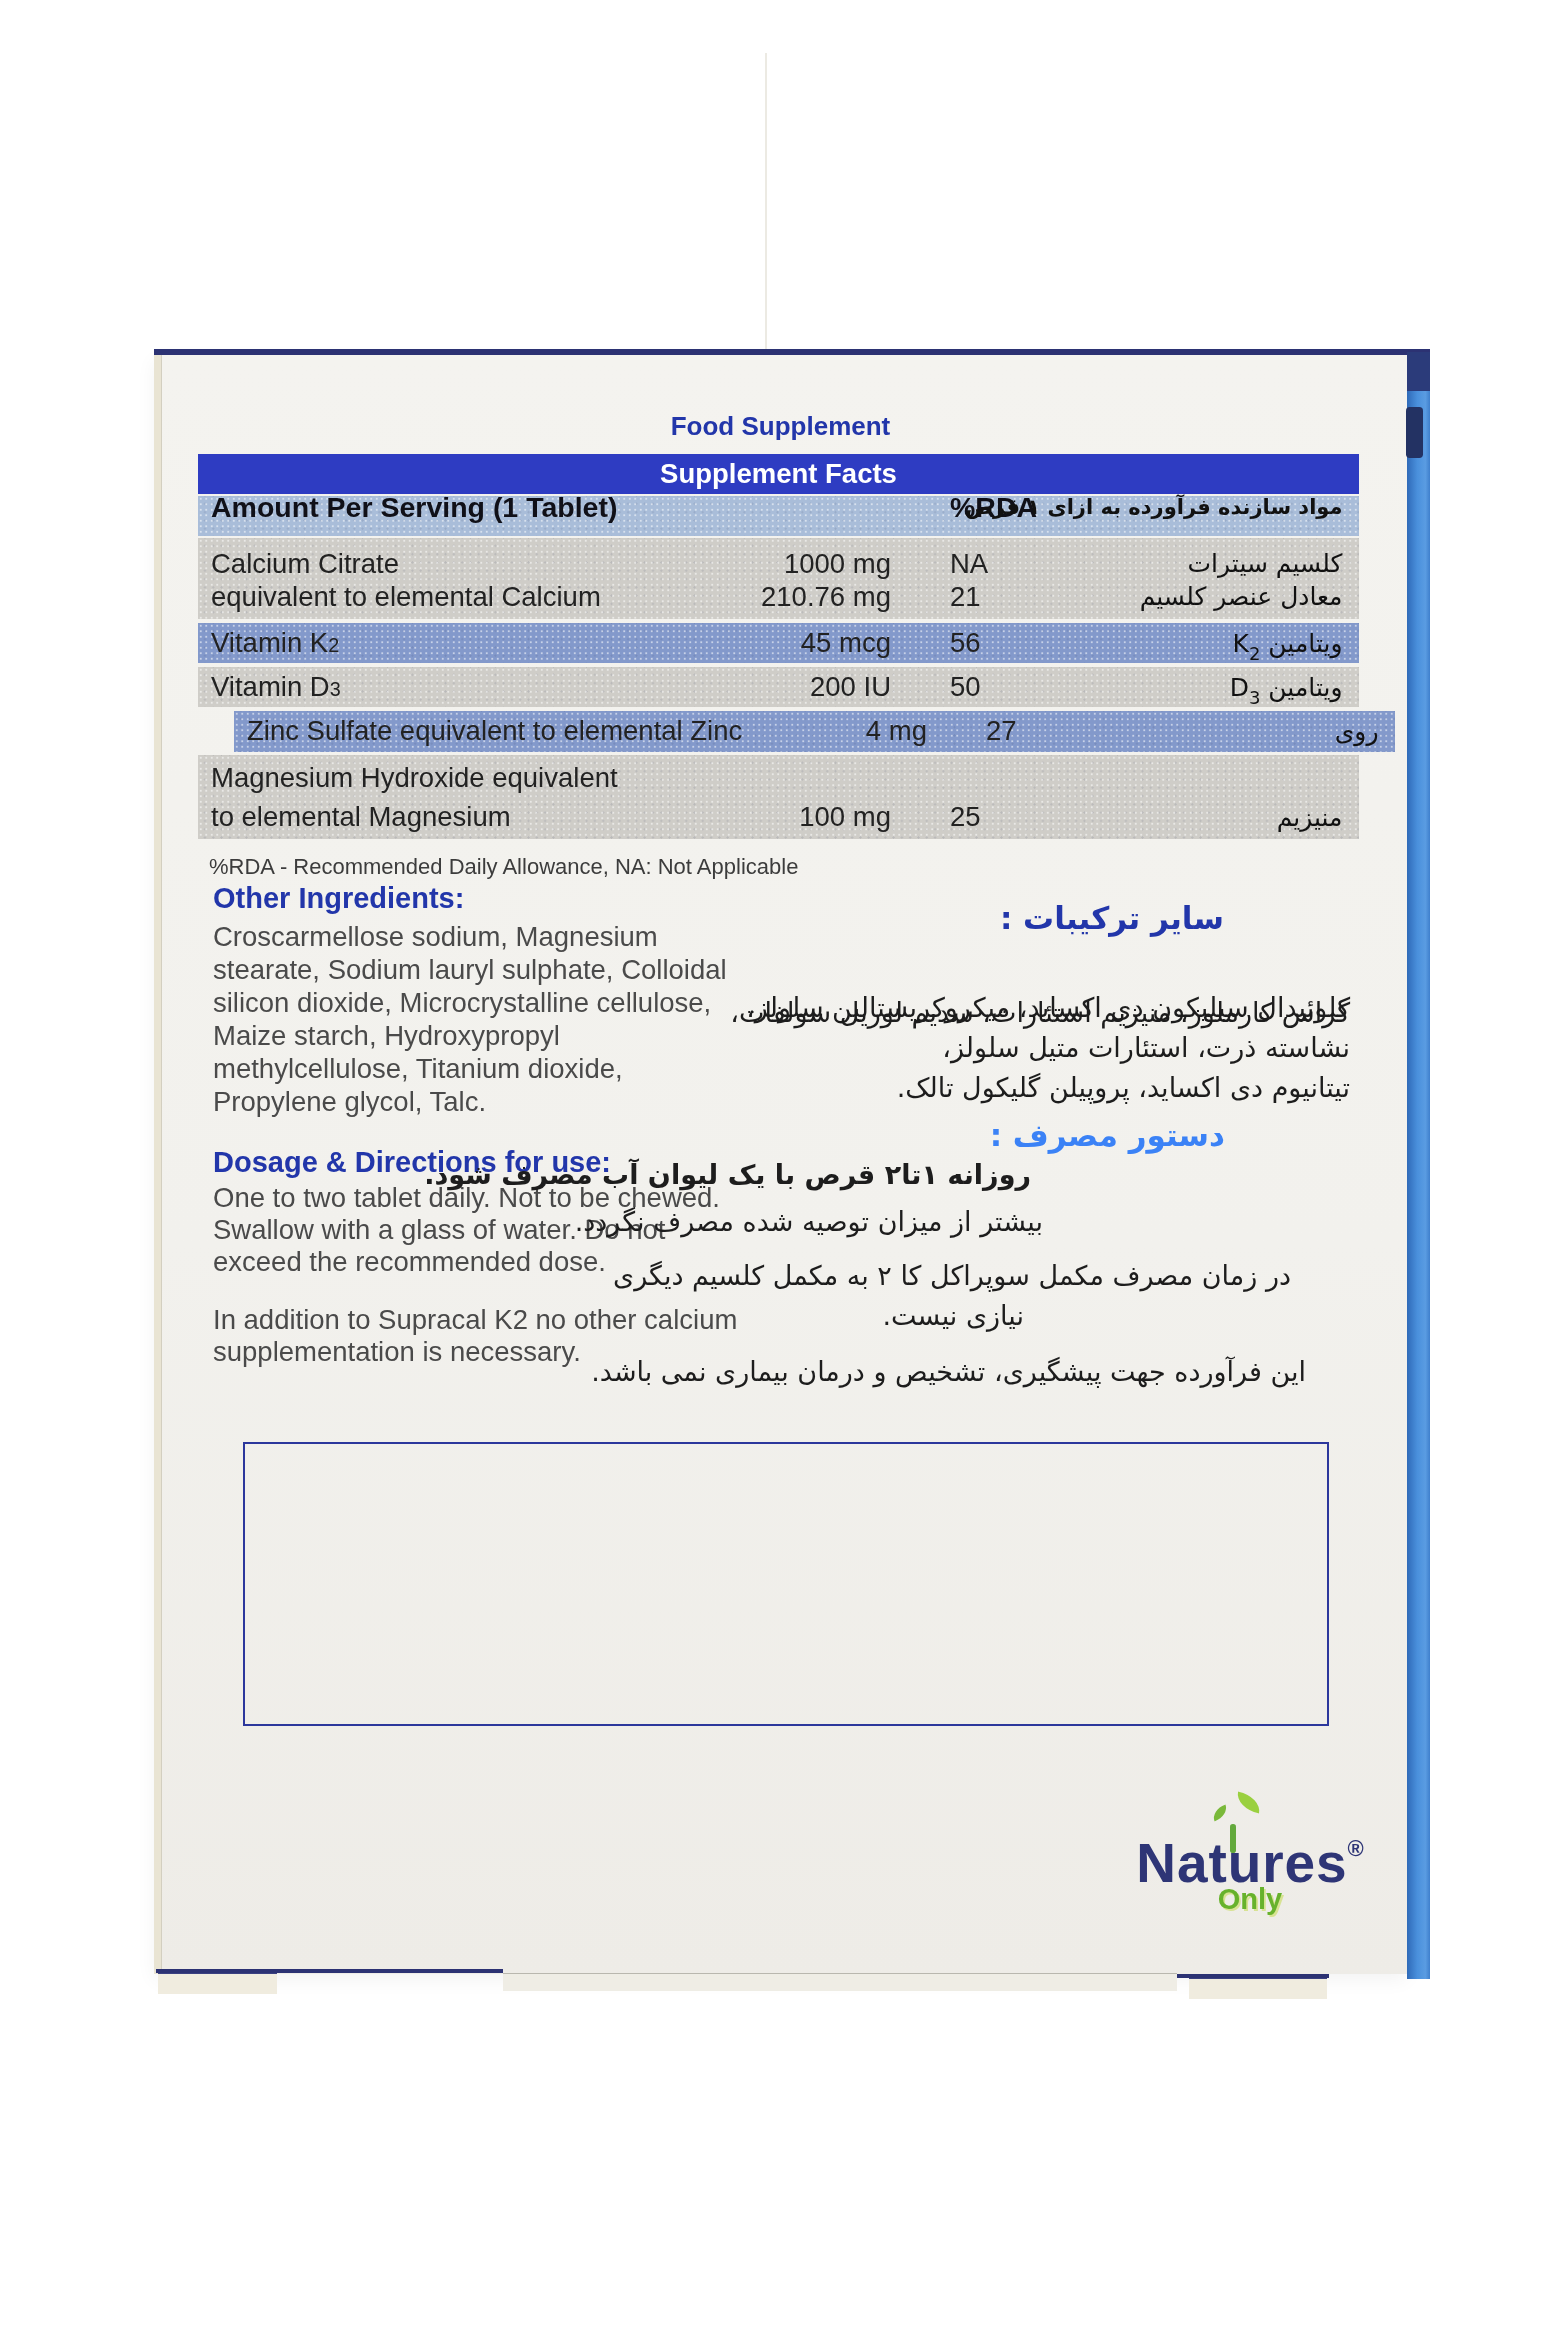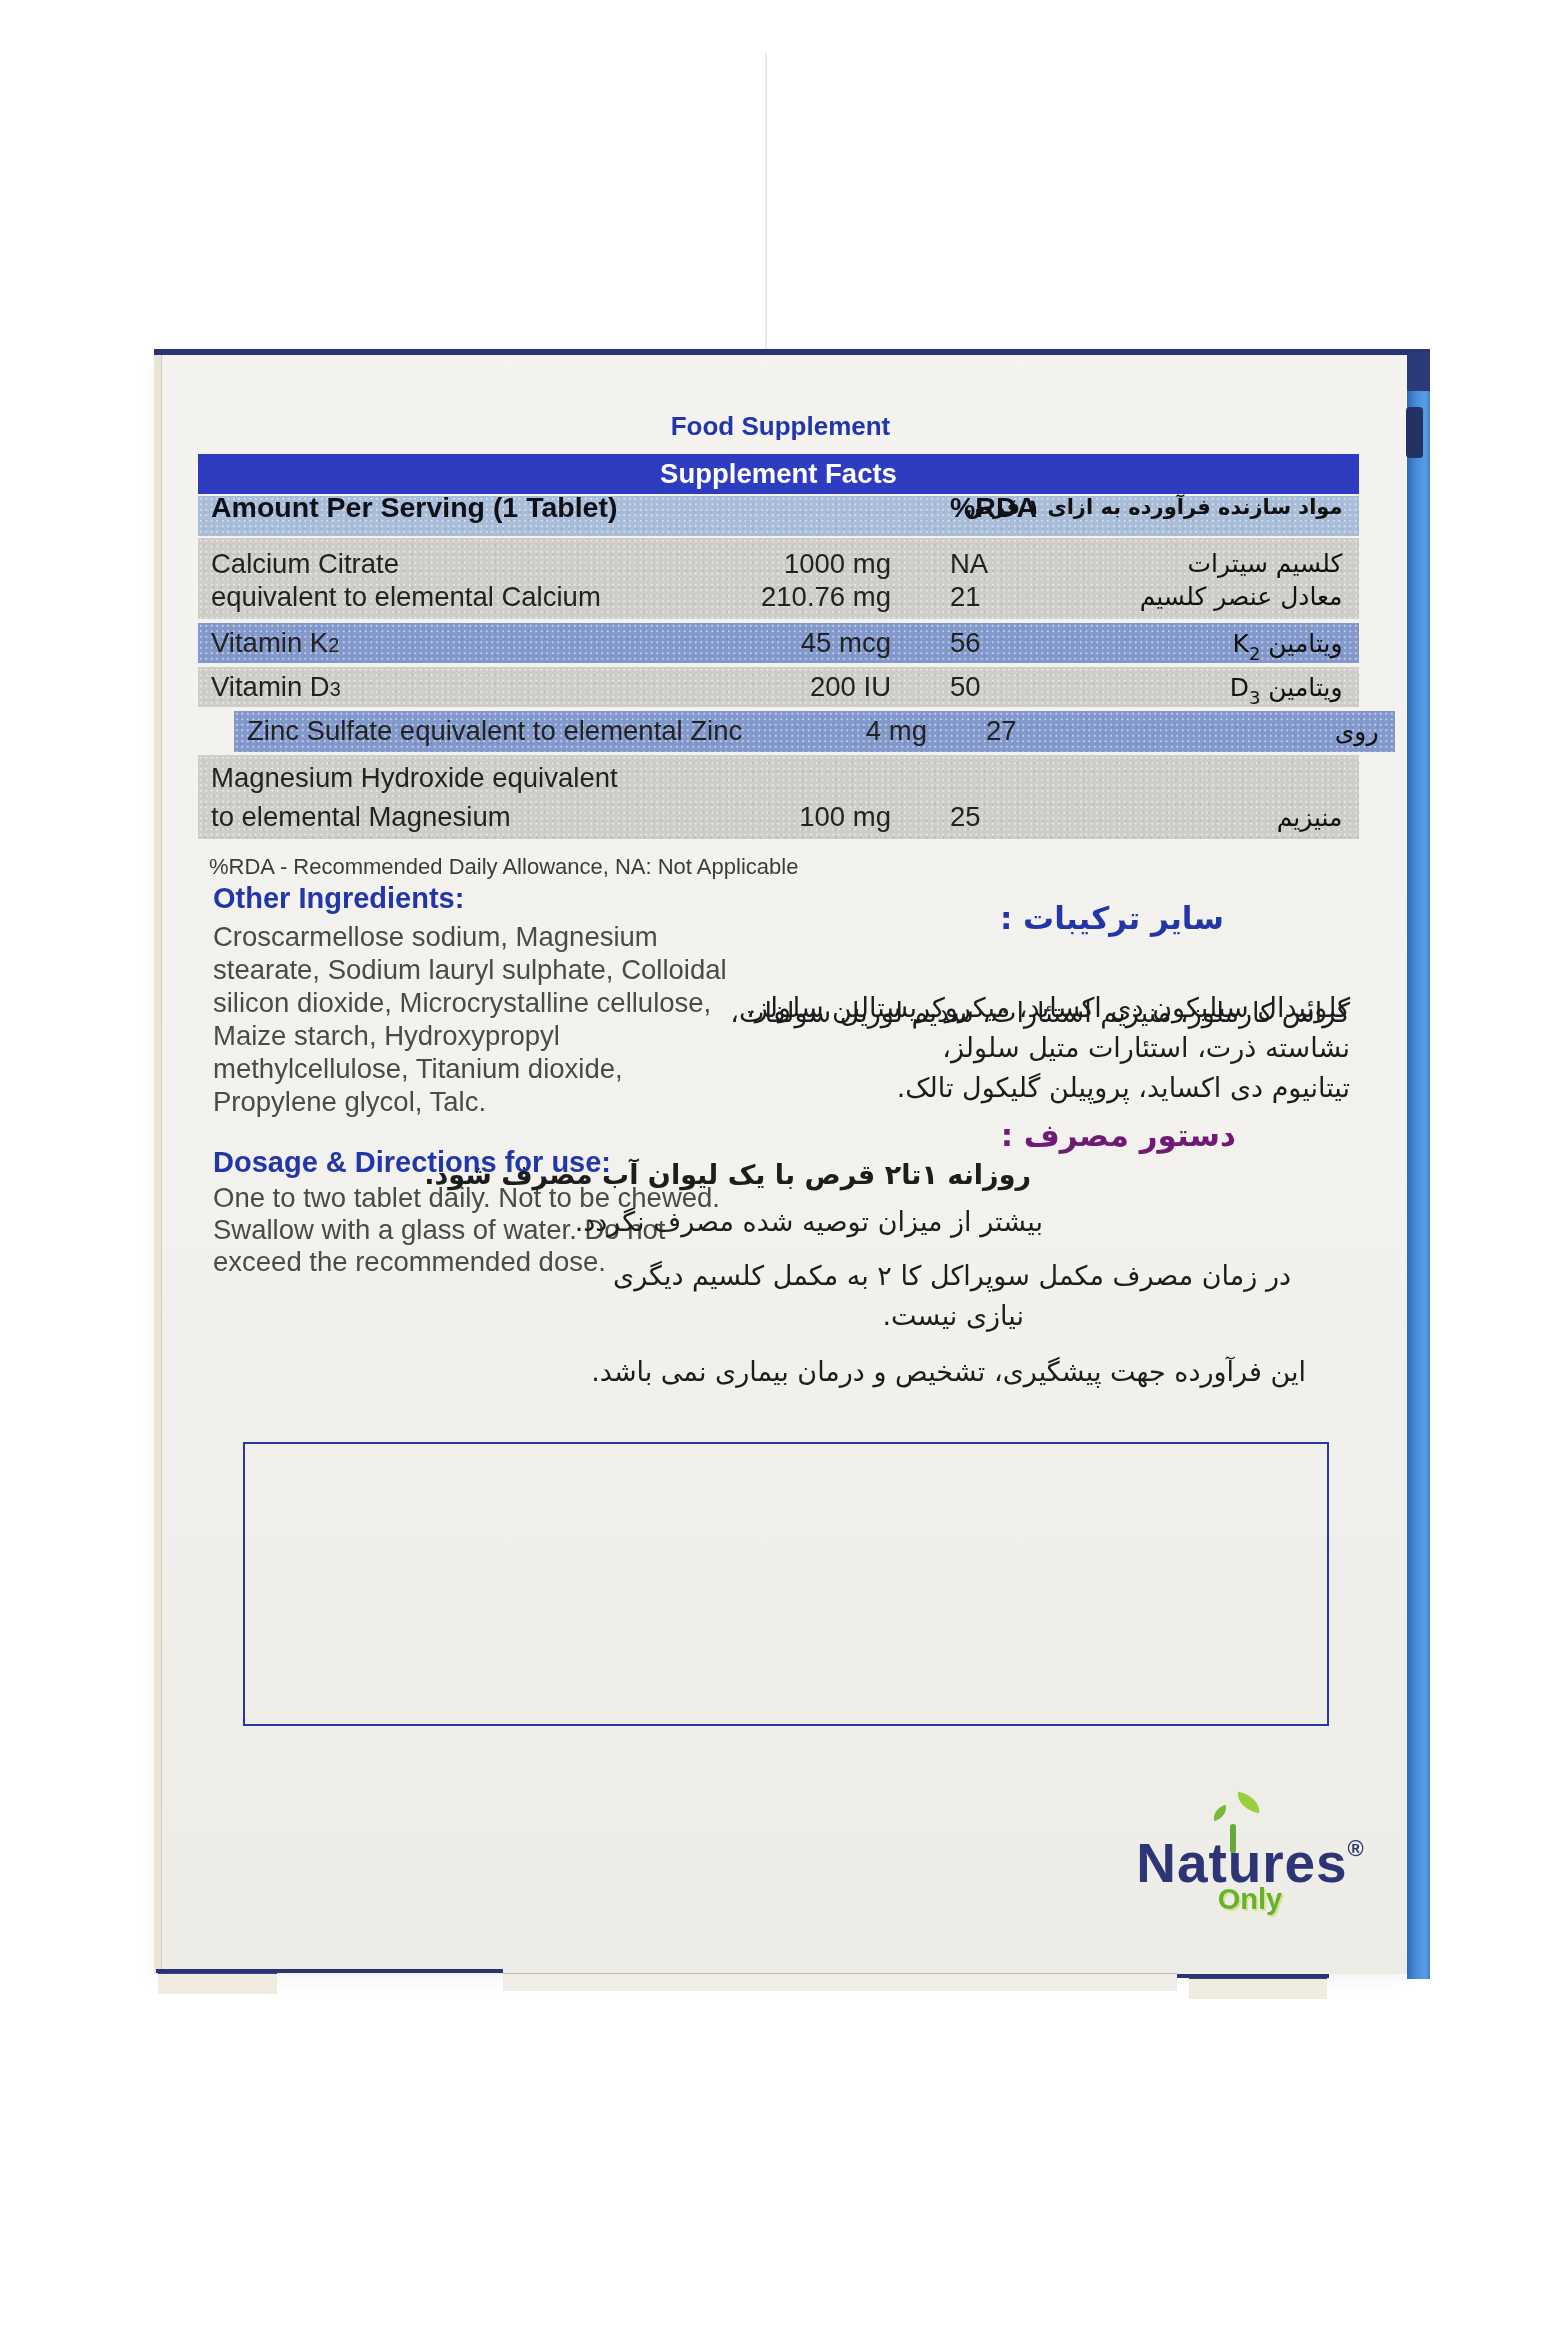--- a/index.html
+++ b/index.html
@@ -167,28 +167,30 @@
 stearate, Sodium lauryl sulphate, Colloidal
 silicon dioxide, Microcrystalline cellulose,
 Maize starch, Hydroxypropyl
 methylcellulose, Titanium dioxide,
 Propylene glycol, Talc.</div>
 
   <div class="abs blue-h" style="left:213px;top:1146px;font-size:29px;">Dosage &amp; Directions for use:</div>
   <div class="abs en-body" style="left:213px;top:1182px;width:624px;line-height:32px;">One to two tablet daily. Not to be chewed.
 Swallow with a glass of water. Do not
 exceed the recommended dose.</div>
+  <div class="abs en-body" style="left:213px;top:1304px;width:643px;line-height:32px;">In addition to Supracal K2 no other calcium
+supplementation is necessary.</div>
 
   <div class="abs fa-txt blue-h" style="right:344px;top:900px;font-size:31px;color:#2236aa;">سایر ترکیبات :</div>
   <div class="abs fa-line" style="right:218px;top:997px;">کراس کارملوز، منیزیم استئارات، سدیم لوریل سولفات،</div>
   <div class="abs fa-line" style="right:218px;top:992px;">کلوئیدال سیلیکون دی اکساید، میکروکریستالین سلولز،</div>
   <div class="abs fa-line" style="right:218px;top:1032px;">نشاسته ذرت، استئارات متیل سلولز،</div>
   <div class="abs fa-line" style="right:218px;top:1072px;">تیتانیوم دی اکساید، پروپیلن گلیکول تالک.</div>
 
-  <div class="abs fa-txt blue-h" style="right:332px;top:1117px;font-size:31px;color:#701a75;">دستور مصرف :</div>
+  <div class="abs fa-txt blue-h" style="right:343px;top:1117px;font-size:31px;color:#3b82f6;">دستور مصرف :</div>
   <div class="abs fa-line" style="right:537px;top:1159px;font-weight:bold;">روزانه ۱تا۲ قرص با یک لیوان آب مصرف شود.</div>
   <div class="abs fa-line" style="right:525px;top:1206px;">بیشتر از میزان توصیه شده مصرف نگردد.</div>
   <div class="abs fa-line" style="right:277px;top:1260px;">در زمان مصرف مکمل سوپراکل کا ۲ به مکمل کلسیم دیگری</div>
   <div class="abs fa-line" style="right:544px;top:1300px;">نیازی نیست.</div>
   <div class="abs fa-line" style="right:262px;top:1356px;">این فرآورده جهت پیشگیری، تشخیص و درمان بیماری نمی باشد.</div>
 
   <div class="abs empty-rect"></div>
 
   <div class="abs logo-natures">
     <span>Natures</span><span class="logo-reg">®</span>

